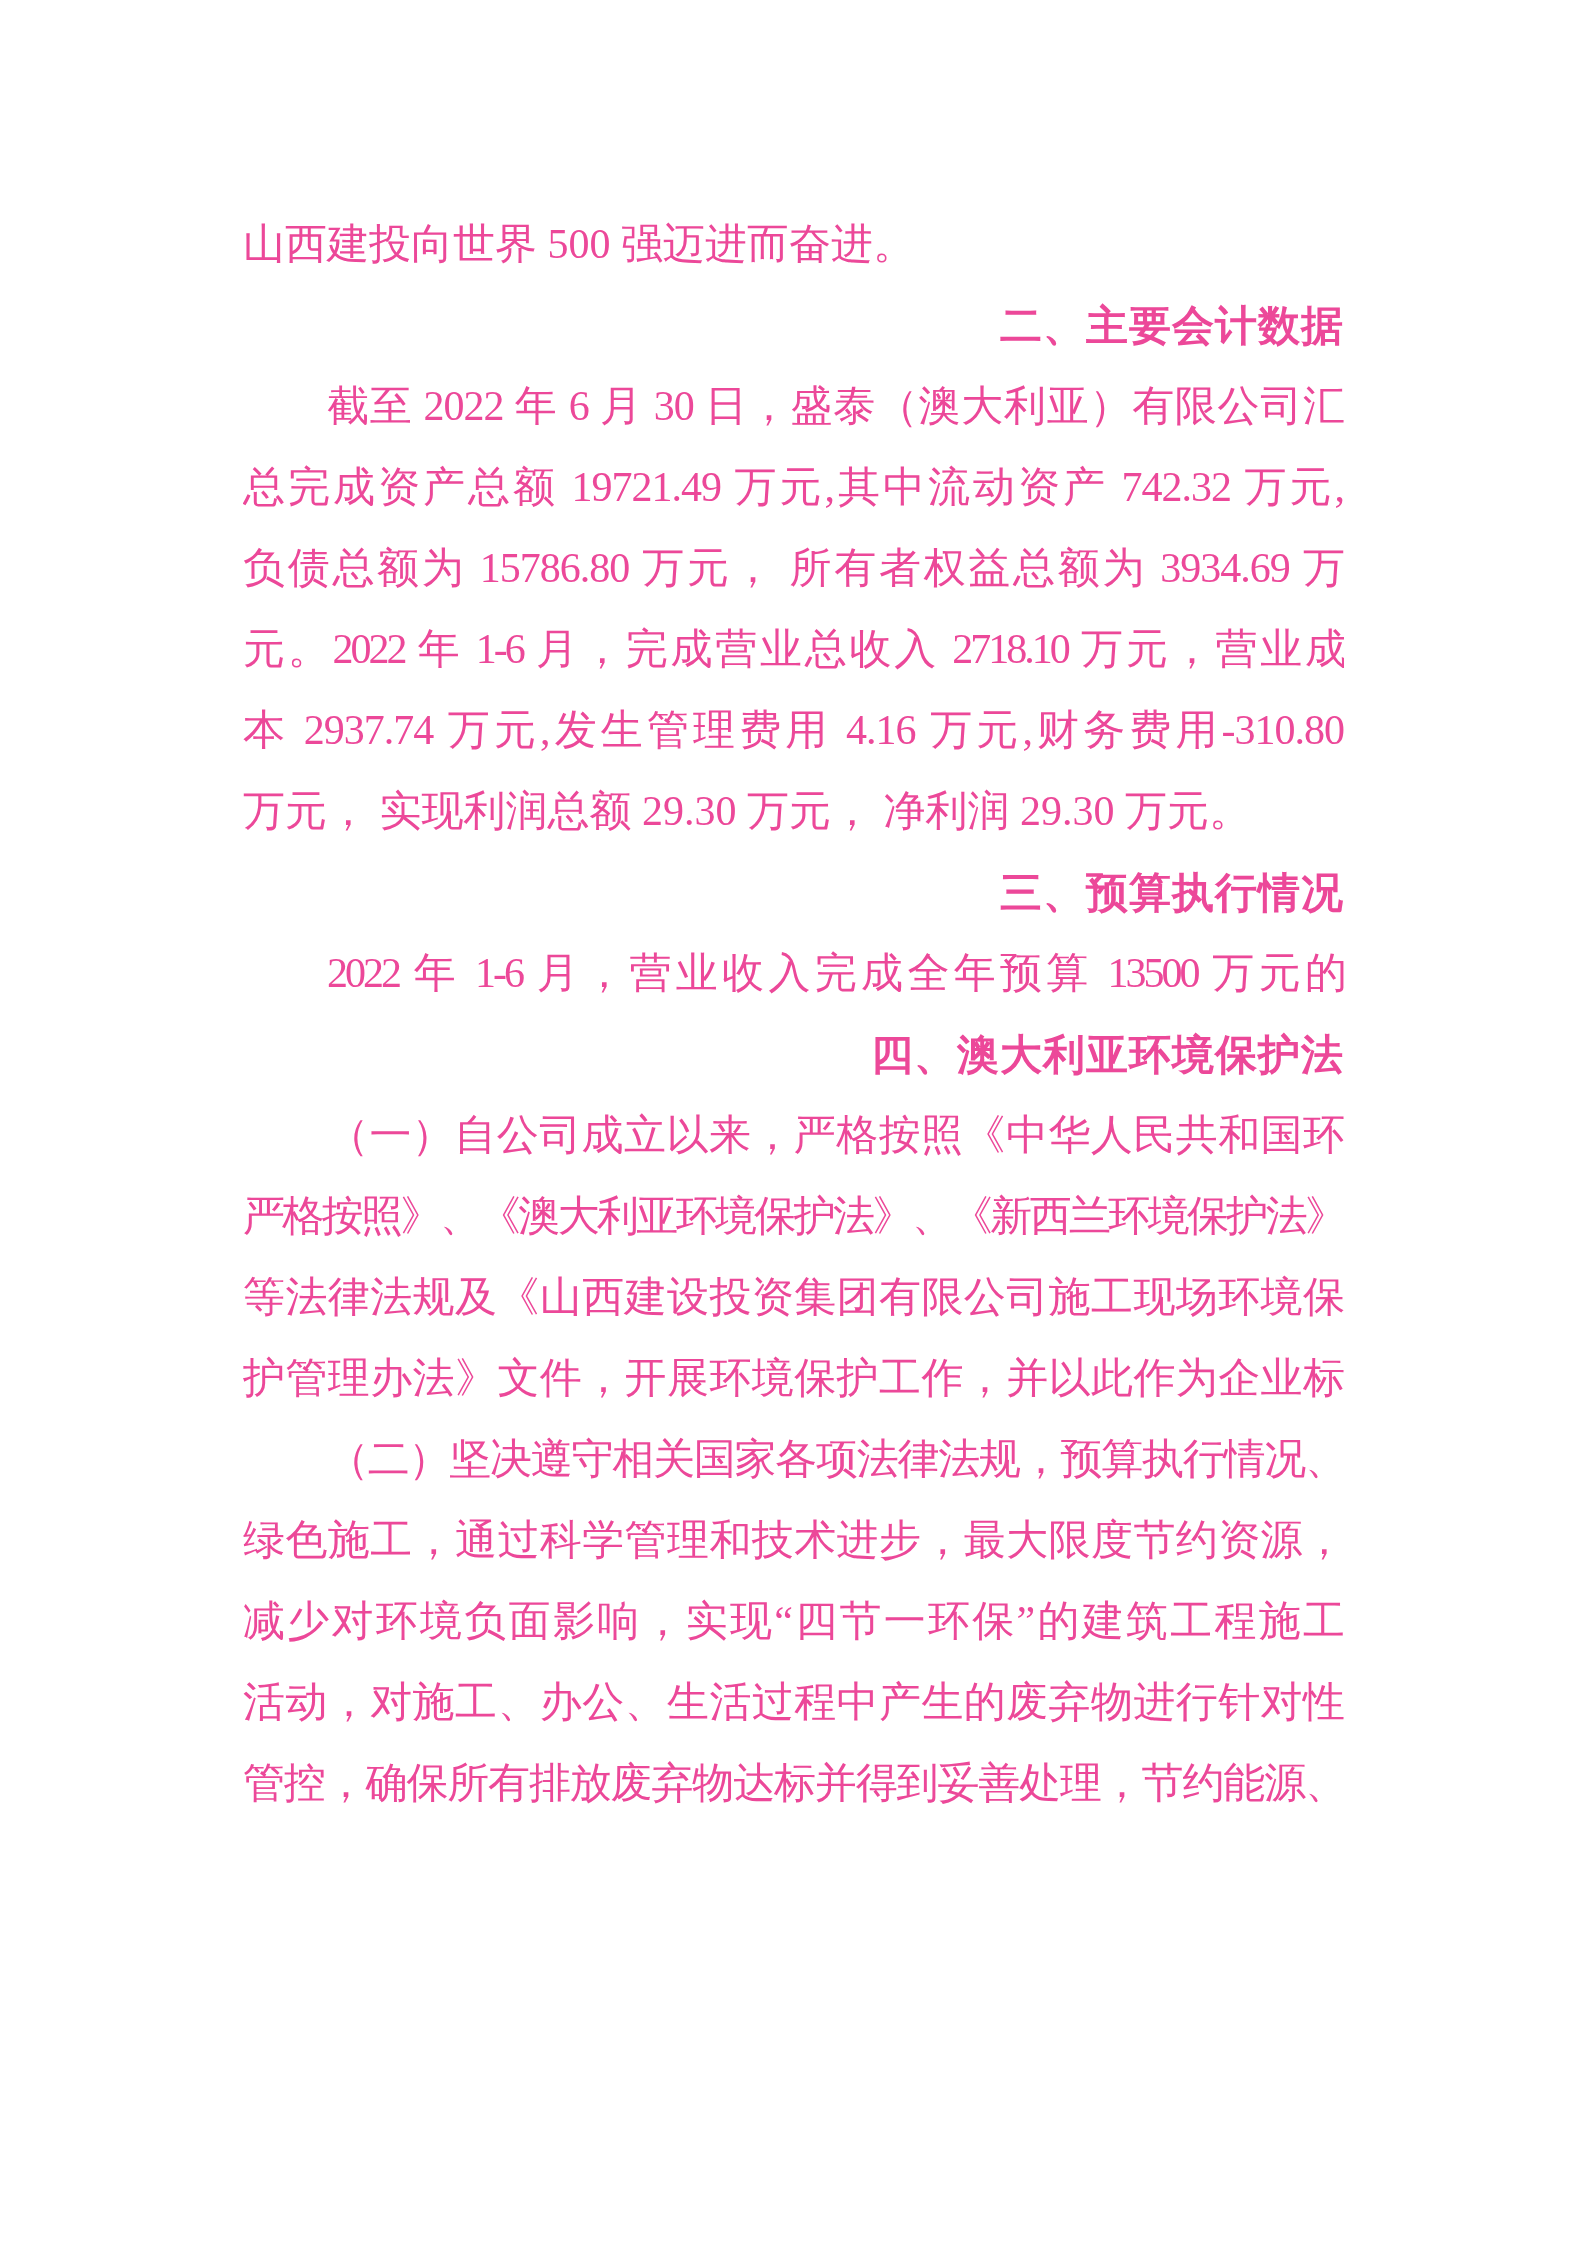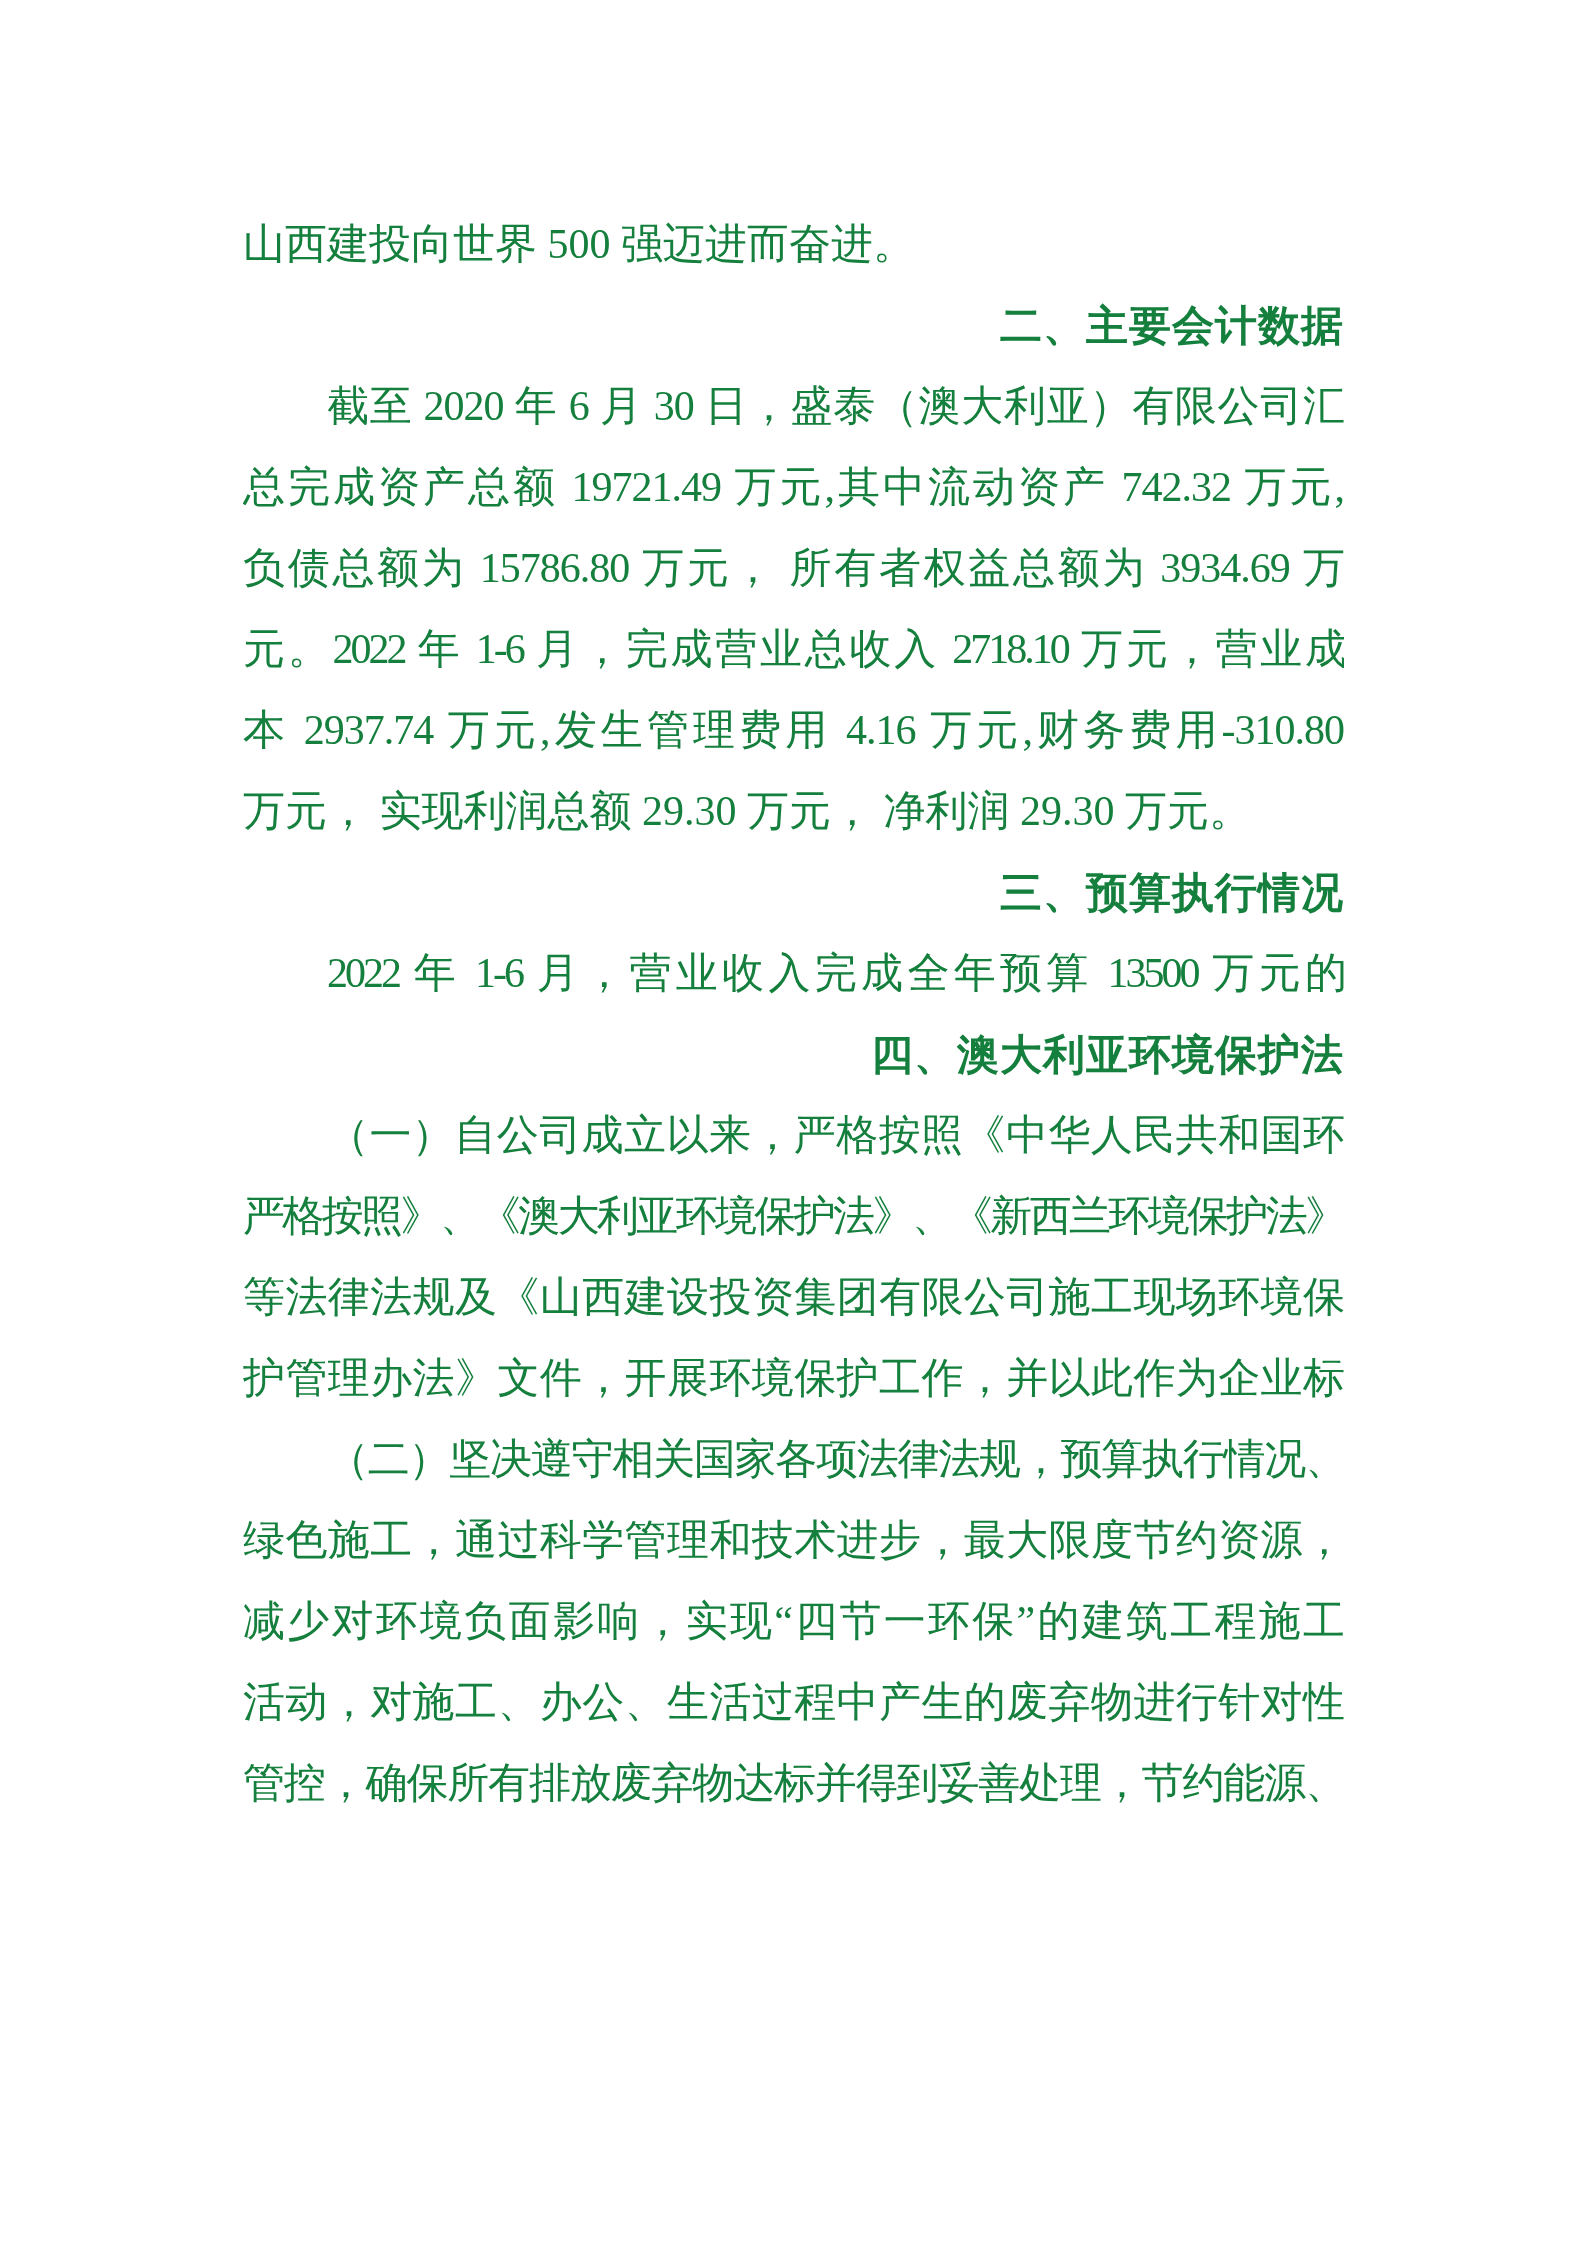--- a/index.html
+++ b/index.html
@@ -19,21 +19,21 @@
     position: absolute;
     left: 243px;
     top: 204px;
     width: 1101px;
   }
   .line {
     height: 81px;
     line-height: 81px;
     font-size: 42px;
     font-family: "Liberation Serif", "DejaVu Serif", serif;
-    color: #15803d;
+    color: #ec4899;
     white-space: nowrap;
     overflow: hidden;
   }
   
   .j {
     white-space: normal;
     text-align: justify;
     text-align-last: justify;
     text-justify: inter-character;
     letter-spacing: -1px;
@@ -55,21 +55,21 @@
   }
 </style>
 </head>
 <body>
 
 <div class="page">
   <div class="content">
 
     <div class="line">山西建投向世界 500 强迈进而奋进。</div>
     <div class="line head ind">二、主要会计数据</div>
-    <div class="line j ind">截至 2020 年 6 月 30 日，盛泰（澳大利亚）有限公司汇</div>
+    <div class="line j ind">截至 2022 年 6 月 30 日，盛泰（澳大利亚）有限公司汇</div>
     <div class="line j">总完成资产总额 19721.49 万元,其中流动资产 742.32 万元,</div>
     <div class="line j">负债总额为 15786.80 万元， 所有者权益总额为 3934.69 万</div>
     <div class="line j t">元。2022 年 1-6 月，完成营业总收入 2718.10 万元，营业成</div>
     <div class="line j">本 2937.74 万元,发生管理费用 4.16 万元,财务费用-310.80</div>
     <div class="line">万元， 实现利润总额 29.30 万元， 净利润 29.30 万元。</div>
     <div class="line head ind">三、预算执行情况</div>
     <div class="line j ind t">2022 年 1-6 月，营业收入完成全年预算 13500 万元的</div>
     <div class="line head ind">四、澳大利亚环境保护法</div>
     <div class="line j ind">（一）自公司成立以来，严格按照《中华人民共和国环</div>
     <div class="line j t">严格按照》、《澳大利亚环境保护法》、《新西兰环境保护法》</div>

